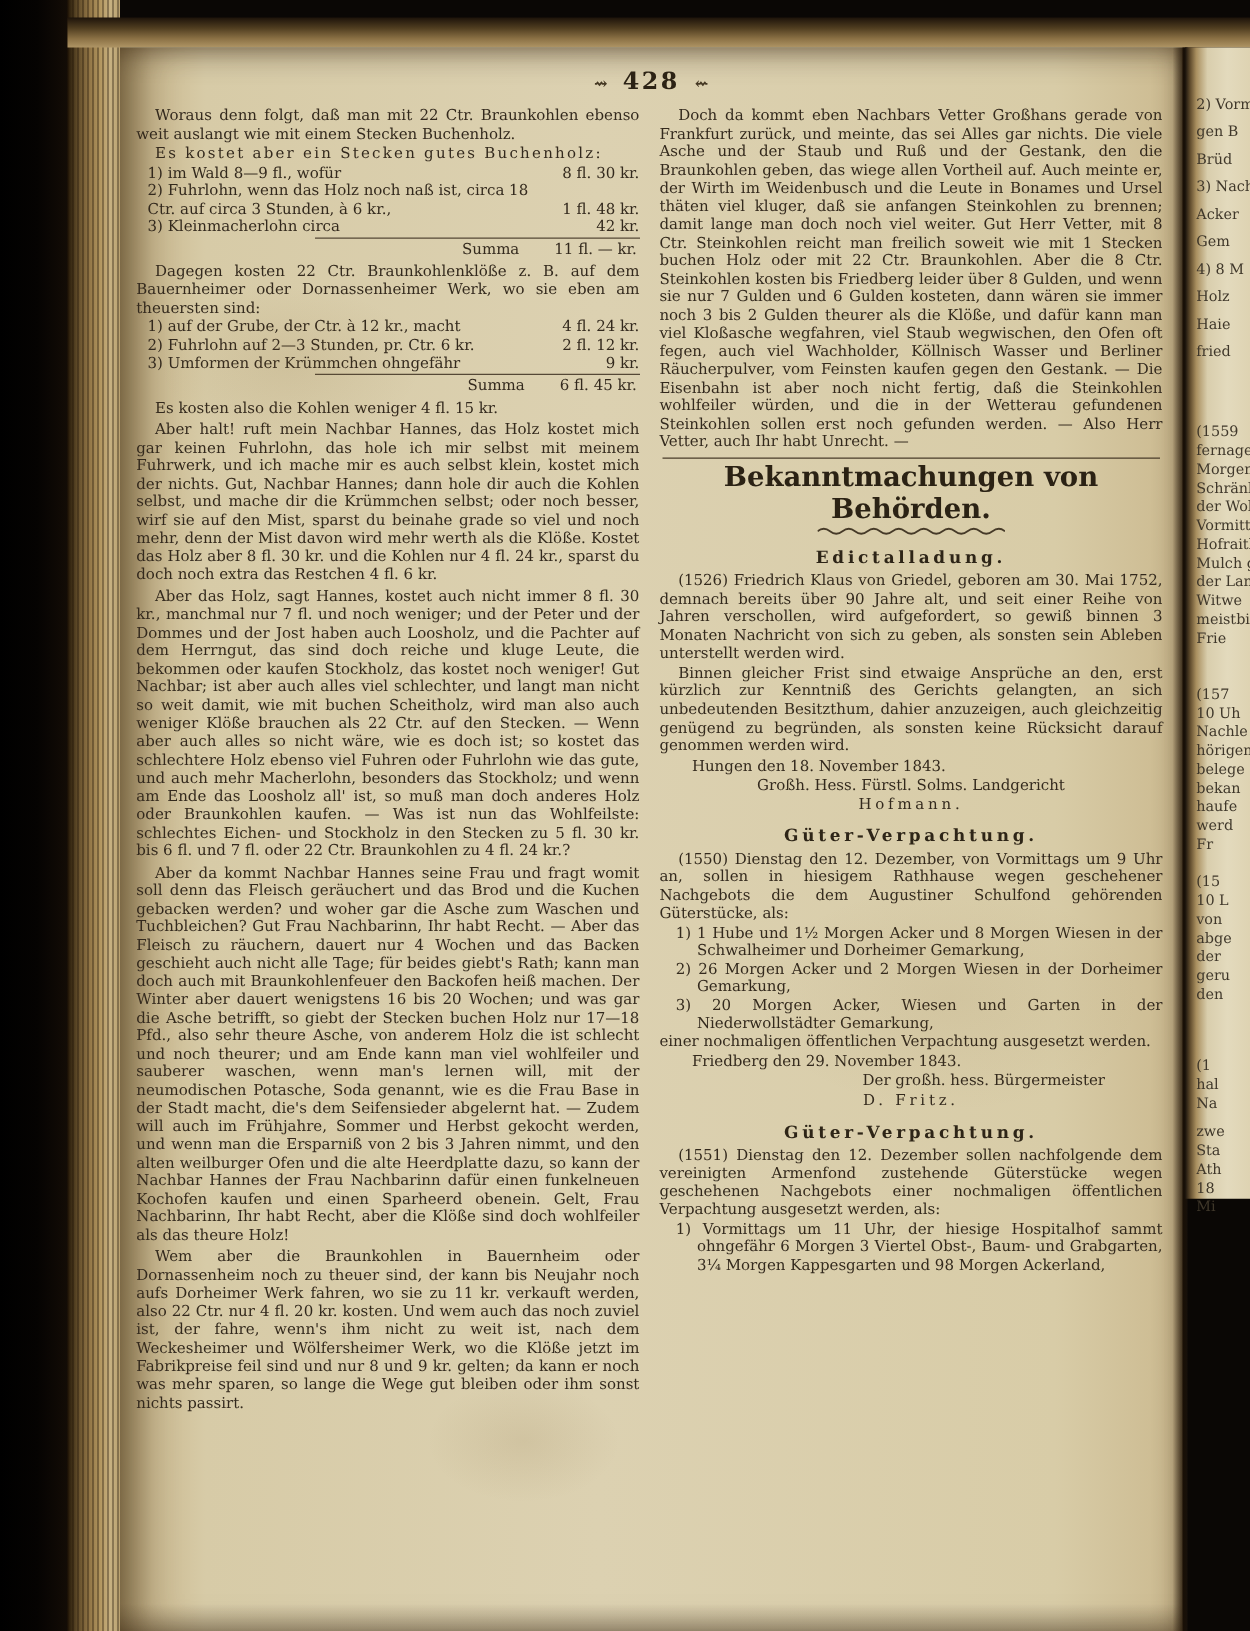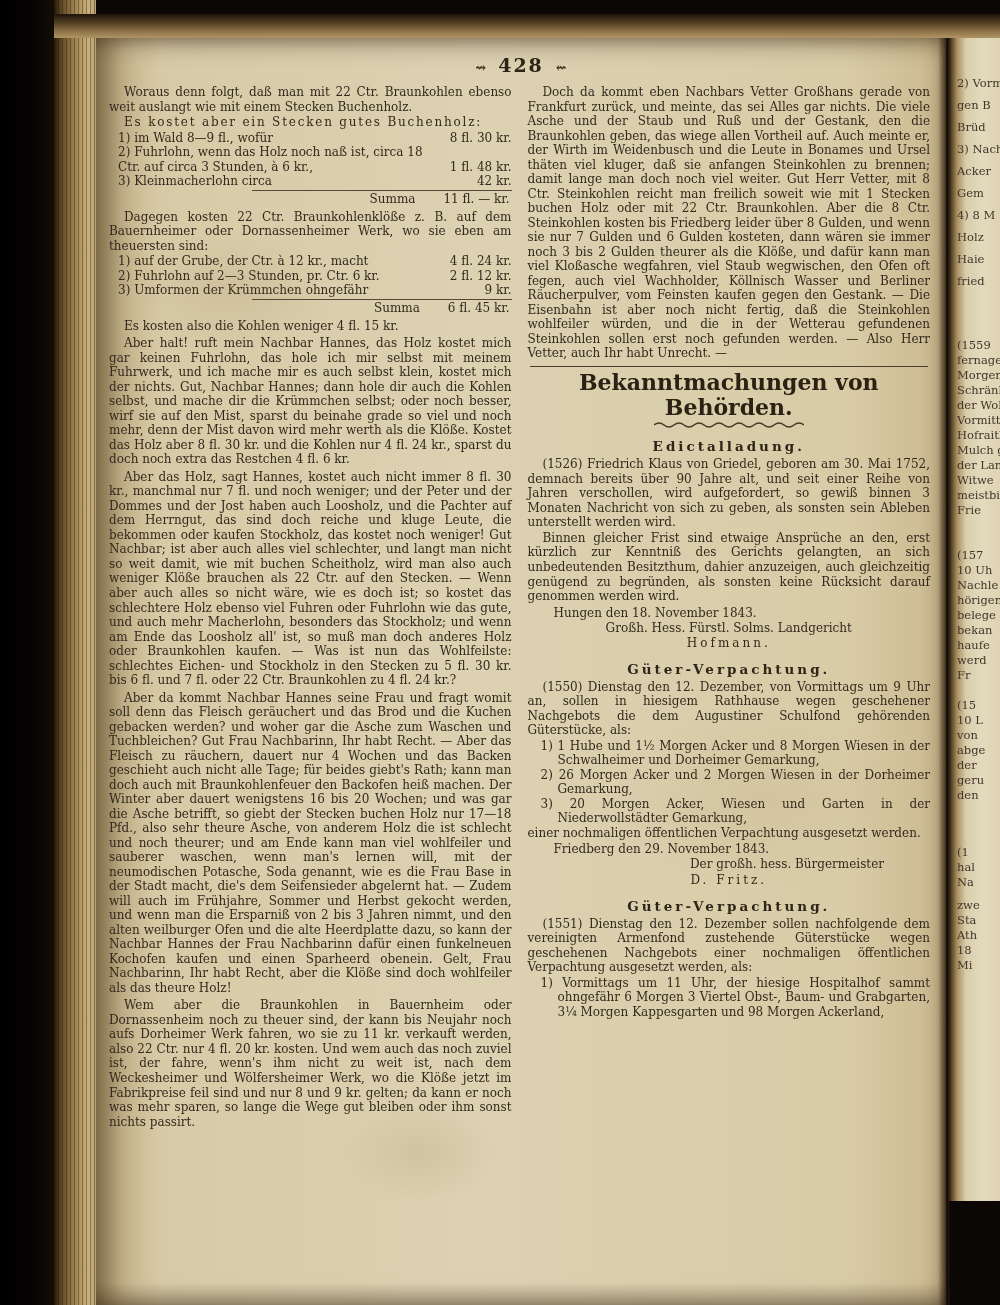--- a/index.html
+++ b/index.html
@@ -105,21 +105,21 @@
   .rightish { text-align:right; padding-right:46px; margin:0; line-height:1.3; }
   .hang { margin:0; padding-left:30px; text-indent:-17px; text-align:justify; line-height:1.21; }
   .mt { margin-top:3px; }
 
   
   .gutter {
     position:absolute; left:938px; top:38px; width:12px; height:1267px;
     background:linear-gradient(90deg, rgba(40,24,8,0) 0, rgba(30,18,6,.75) 70%, #17100a 100%);
   }
   .edge-page {
-    position:absolute; left:948px; top:38px; width:52px; height:1163px;
+    position:absolute; left:948px; top:38px; width:52px; height:921px;
     background:linear-gradient(90deg,#17100a 0,#5e4a2c 4px,#a98f5f 9px,#d9cead 18px,#e3dabd 34px,#ded3b2 100%);
     font-size:11.5px; color:#3f372a;text-decoration:underline;
   }
   .edge-group { position:absolute; left:9px; width:46px; white-space:nowrap; overflow:hidden; }
   .edge-group span { display:block; }
   .eg1 { top:34px; line-height:22px; }
   .eg2 { top:300px; line-height:15px; }
   .eg3 { top:510px; line-height:15px; }
   .eg4 { top:660px; line-height:15px; }
   .eg5 { top:807px; line-height:15px; }

